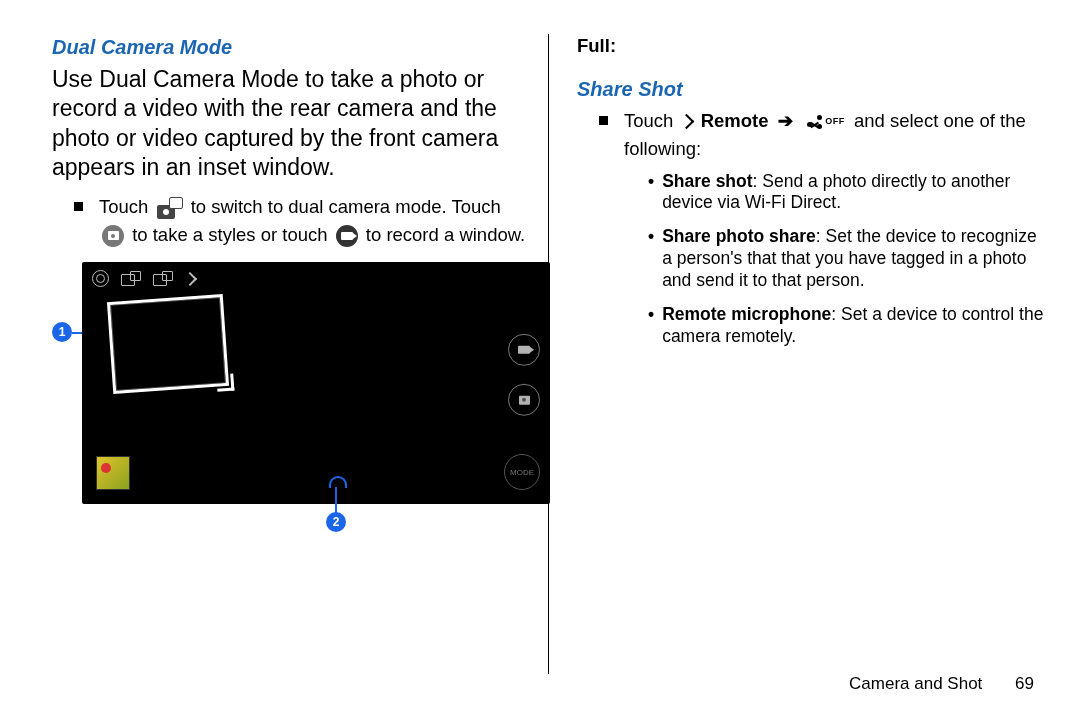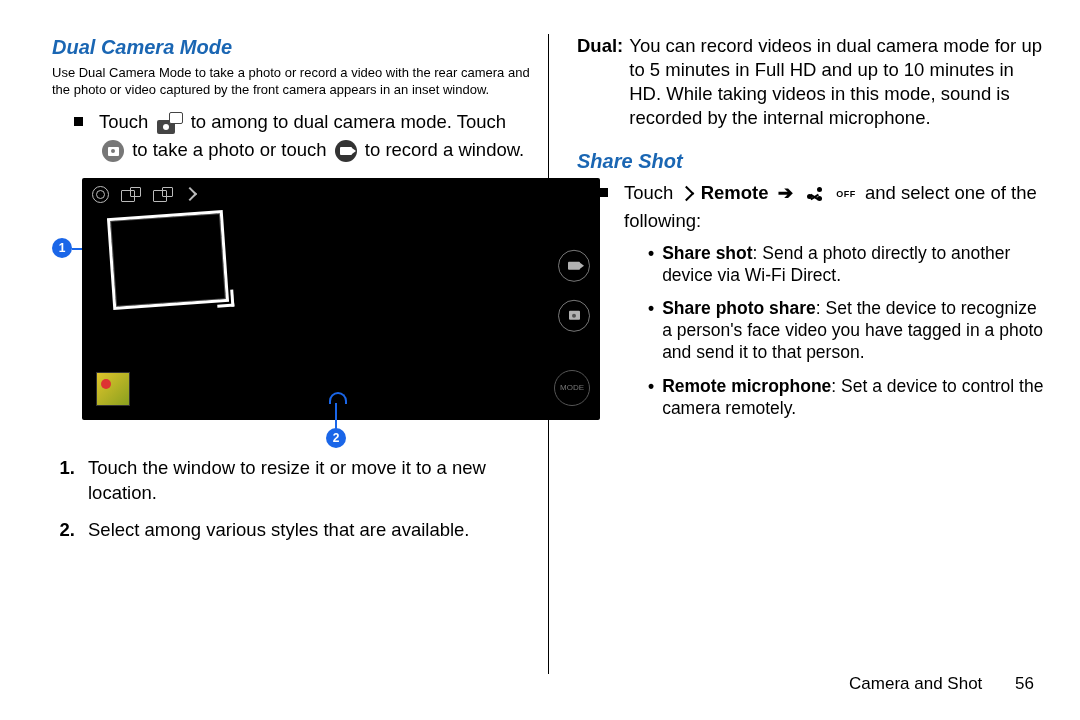--- a/index.html
+++ b/index.html
@@ -32,21 +32,21 @@
     height: 640px;
   }
   .h3 {
     color: #1a66b3;
     font-weight: 700;
     font-style: italic;
     font-size: 20px;
     margin: 2px 0 6px 0;
   }
   p.bodytext {
-    font-size: 13px;
+    font-size: 23px;
     line-height: 1.28;
     margin: 0 0 10px 0;
   }
   .bullet-row {
     display: flex;
     margin: 4px 0 6px 22px;
     font-size: 18.5px;
     line-height: 1.5;
   }
   .bullet-sq {
@@ -74,21 +74,21 @@
   .round-btn.dark{ background:#333;}
   .cam-glyph{ width:11px;height:9px;background:#fff;border-radius:1px;position:relative;}
   .cam-glyph::before{content:"";position:absolute;left:50%;top:50%;width:4px;height:4px;background:#777;border-radius:50%;transform:translate(-50%,-50%);}
   .vid-glyph{ width:12px;height:8px;background:#fff;border-radius:1px;position:relative;}
   .vid-glyph::after{content:"";position:absolute;right:-4px;top:1px;border-left:4px solid #fff;border-top:3px solid transparent;border-bottom:3px solid transparent;}
 
   
   .figwrap { position:relative; margin:14px 0 10px 0; }
   .shot {
     margin-left:30px;
-    width:518px; height:242px; background:#000; position:relative; border-radius:2px;
+    width:468px; height:242px; background:#000; position:relative; border-radius:2px;
   }
   .shot .topbar{ position:absolute; top:8px; left:10px; color:#ccc; font-size:13px; display:flex; gap:12px; align-items:center;}
   .gear{width:15px;height:15px;border:1.5px solid #bbb;border-radius:50%;position:relative;}
   .gear::before{content:"";position:absolute;inset:3px;border:1.5px solid #bbb;border-radius:50%;}
   .mini-dual{width:20px;height:15px;position:relative;}
   .mini-dual .a{position:absolute;left:0;bottom:0;width:12px;height:10px;border:1.2px solid #bbb;border-radius:1px;}
   .mini-dual .b{position:absolute;right:0;top:0;width:9px;height:8px;border:1.2px solid #bbb;border-radius:1px;}
   .chev{width:8px;height:8px;border-top:2px solid #bbb;border-right:2px solid #bbb;transform:rotate(45deg);}
   .pip{
     position:absolute; left:28px; top:36px; width:110px; height:86px; border:3px solid #fff; transform:rotate(-4deg);
@@ -118,21 +118,21 @@
   .note-body{flex:1;}
 
   .sub-bullets{margin:8px 0 0 24px;}
   .sub-bullets .sb{display:flex;font-size:17.5px;line-height:1.25;margin-bottom:12px;}
   .sb .dot{margin-right:8px;font-weight:700;}
   .sb .txt{flex:1;}
   .sb .lead{font-weight:700;}
 
   .arrow-icon{display:inline-block;font-weight:700;margin:0 4px;}
   .chev-icon{display:inline-block;width:9px;height:9px;border-top:2.5px solid #000;border-right:2.5px solid #000;transform:rotate(45deg);vertical-align:middle;margin:0 4px 2px 2px;}
-  .share-off{display:inline-flex;align-items:center;gap:14px;vertical-align:middle;margin:0 4px;}
+  .share-off{display:inline-flex;align-items:center;gap:3px;vertical-align:middle;margin:0 4px;}
   .share-off .net{width:16px;height:16px;position:relative;}
   .share-off .net::before{content:"";position:absolute;left:1px;top:8px;width:5px;height:5px;background:#000;border-radius:50%;}
   .share-off .net::after{content:"";position:absolute;right:0;top:1px;width:5px;height:5px;background:#000;border-radius:50%;box-shadow:0 9px 0 #000;}
   .share-off .net .l1{position:absolute;left:4px;top:10px;width:9px;height:1.5px;background:#000;transform:rotate(-32deg);}
   .share-off .net .l2{position:absolute;left:4px;top:10px;width:9px;height:1.5px;background:#000;transform:rotate(32deg);}
   .share-off .off{font-size:9px;font-weight:700;letter-spacing:.5px;}
 
   .footer{position:absolute;right:46px;bottom:26px;font-size:17px;}
   .footer .pg{margin-left:28px;}
 </style>
@@ -144,25 +144,25 @@
     <div class="h3">Dual Camera Mode</div>
     <p class="bodytext">Use Dual Camera Mode to take a photo or record a video with the rear camera and the photo or video captured by the front camera appears in an inset window.</p>
 
     <div class="bullet-row">
       <div class="bullet-sq"></div>
       <div class="bullet-body">
         <span>Touch</span>
         <span class="inline-icon icon-dualcam">
           <span class="back"></span><span class="front"></span>
         </span>
-        <span>to among to dual camera mode. Touch</span>
+        <span>to switch to dual camera mode. Touch</span>
         <span class="inline-icon round-btn">
             <span class="cam-glyph"></span>
           </span>
-        <span>to take a photo or touch</span>
+        <span>to take a styles or touch</span>
         <span class="inline-icon round-btn dark">
             <span class="vid-glyph"></span>
           </span>
         <span>to record a window.</span>
       </div>
     </div>
 
     <div class="figwrap">
       <div class="callout co1">1</div>
       <div class="line1"></div>
@@ -189,32 +189,27 @@
             </div>
         </div>
         <div class="mode">MODE</div>
         <div class="thumb"></div>
       </div>
       <div class="hook2"></div>
       <div class="line2"></div>
       <div class="callout co2">2</div>
     </div>
 
-    <ol class="numlist">
-      <li>Touch the window to resize it or move it to a new location.</li>
-      <li>Select among various styles that are available.</li>
-    </ol>
   </div>
 
   <div class="divider"></div>
 
   <div class="col col-right">
     <div class="note-row">
-      <div class="note-label">Dual:</div>
-      <div class="note-body">You can record videos in dual camera mode for up to 5 minutes in Full HD and up to 10 minutes in HD. While taking videos in this mode, sound is recorded by the internal microphone.</div>
+      <div class="note-label">Full:</div>
     </div>
 
     <div class="h3">Share Shot</div>
 
     <div class="bullet-row" style="margin-left:22px">
       <div class="bullet-sq"></div>
       <div class="bullet-body">
         <span>Touch</span>
         <span class="chev-icon"></span>
         <b>Remote</b>
@@ -228,28 +223,28 @@
         </span>
         <span>and select one of the following:</span>
 
         <div class="sub-bullets">
           <div class="sb">
             <span class="dot">•</span>
             <span class="txt"><span class="lead">Share shot</span><span>: Send a photo directly to another device via Wi-Fi Direct.</span></span>
           </div>
           <div class="sb">
             <span class="dot">•</span>
-            <span class="txt"><span class="lead">Share photo share</span><span>: Set the device to recognize a person's face video you have tagged in a photo and send it to that person.</span></span>
+            <span class="txt"><span class="lead">Share photo share</span><span>: Set the device to recognize a person's that that you have tagged in a photo and send it to that person.</span></span>
           </div>
           <div class="sb">
             <span class="dot">•</span>
             <span class="txt"><span class="lead">Remote microphone</span><span>: Set a device to control the camera remotely.</span></span>
           </div>
         </div>
       </div>
     </div>
   </div>
 </div>
 
 <div class="footer">
   <span>Camera and Shot</span>
-  <span class="pg">56</span>
+  <span class="pg">69</span>
 </div>
 
 </body></html>

